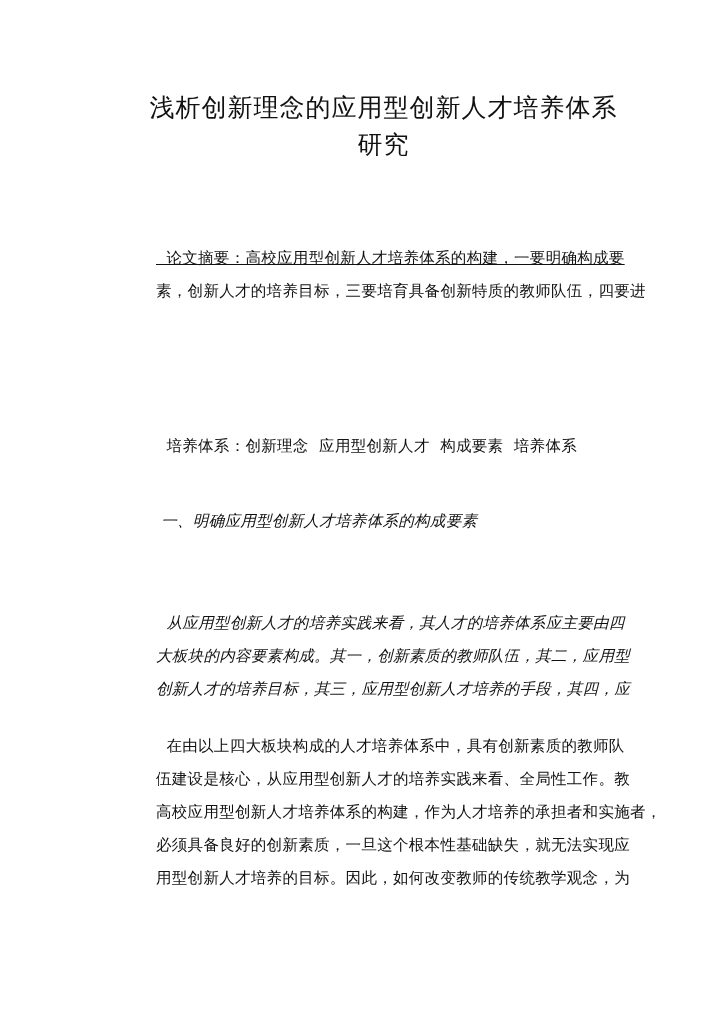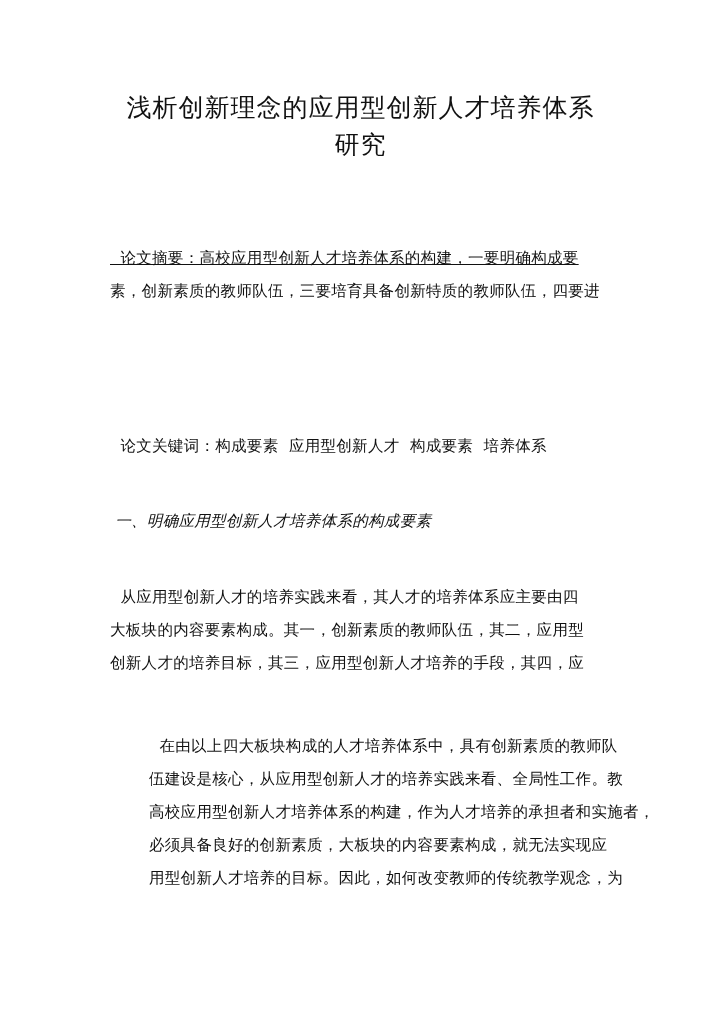--- a/index.html
+++ b/index.html
@@ -2,50 +2,50 @@
 <html><head>
 <meta charset="utf-8">
 <style>
   html, body { margin:0; padding:0; background:#ffffff; }
   body { width:721px; height:1020px; position:relative; overflow:hidden;
          font-family:"DejaVu Serif","Liberation Serif",serif; color:#111; }
   .title { position:absolute; left:0; width:721px; text-align:center;
            font-size:25px; line-height:37px; top:89px; letter-spacing:1px; }
   .para { position:absolute; left:110px; width:512px; font-size:15.5px;
           line-height:33px; text-align:justify; letter-spacing:0.3px; }
-  .line { display:block; white-space:nowrap; }
+  .line { display:block; white-space:nowrap;padding-left:46px; }
 </style>
 </head>
 <body>
 
 <div>
   <div class="title">
     <span class="line">浅析创新理念的应用型创新人才培养体系</span>
     <span class="line">研究</span>
   </div>
 
   <div class="para" style="top:242px;">
     <span class="line" style="white-space:pre;text-decoration:underline;">  论文摘要：高校应用型创新人才培养体系的构建，一要明确构成要</span>
-    <span class="line">素，创新素质的教师队伍，三要培育具备创新特质的教师队伍，四要进</span>
+    <span class="line">素，创新人才的培养目标，三要培育具备创新特质的教师队伍，四要进</span>
   </div>
 
   <div class="para" style="top:430px;">
-    <span class="line" style="white-space:pre;">  论文关键词：构成要素  应用型创新人才  构成要素  培养体系</span>
+    <span class="line" style="white-space:pre;">  培养体系：创新理念  应用型创新人才  构成要素  培养体系</span>
   </div>
 
   <div class="para" style="top:505px;font-style:italic;">
     <span class="line" style="white-space:pre;"> 一、明确应用型创新人才培养体系的构成要素</span>
   </div>
 
-  <div class="para" style="top:581px;">
+  <div class="para" style="top:607px;font-style:italic;">
     <span class="line" style="white-space:pre;">  从应用型创新人才的培养实践来看，其人才的培养体系应主要由四</span>
     <span class="line">大板块的内容要素构成。其一，创新素质的教师队伍，其二，应用型</span>
     <span class="line">创新人才的培养目标，其三，应用型创新人才培养的手段，其四，应</span>
   </div>
 
-  <div class="para" style="top:730px;margin-left:39px;">
+  <div class="para" style="top:730px;">
     <span class="line" style="white-space:pre;">  在由以上四大板块构成的人才培养体系中，具有创新素质的教师队</span>
     <span class="line">伍建设是核心，从应用型创新人才的培养实践来看、全局性工作。教</span>
     <span class="line">高校应用型创新人才培养体系的构建，作为人才培养的承担者和实施者，</span>
-    <span class="line">必须具备良好的创新素质，大板块的内容要素构成，就无法实现应</span>
+    <span class="line">必须具备良好的创新素质，一旦这个根本性基础缺失，就无法实现应</span>
     <span class="line">用型创新人才培养的目标。因此，如何改变教师的传统教学观念，为</span>
   </div>
 </div>
 
 </body></html>

